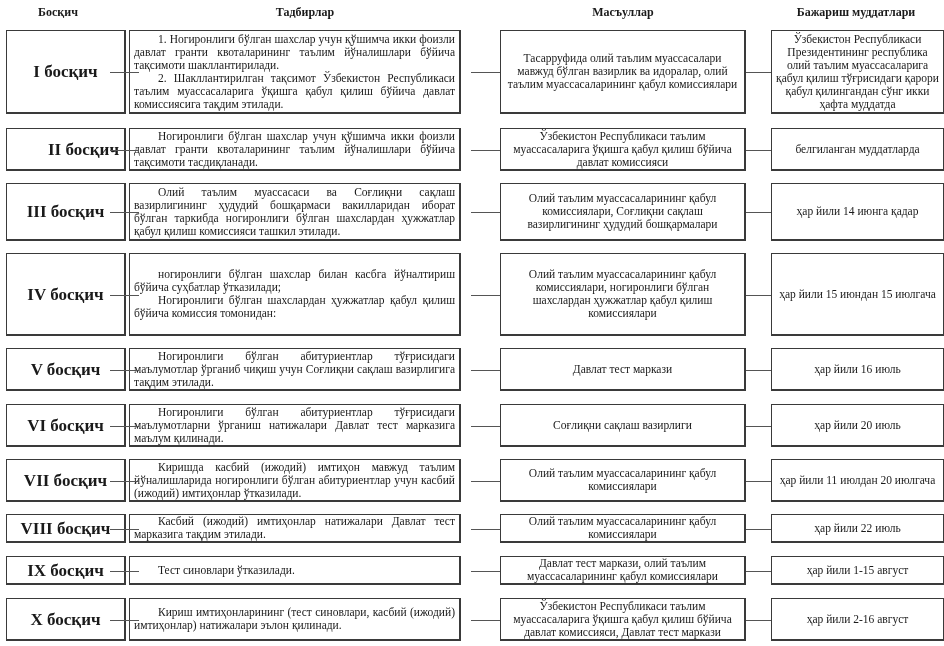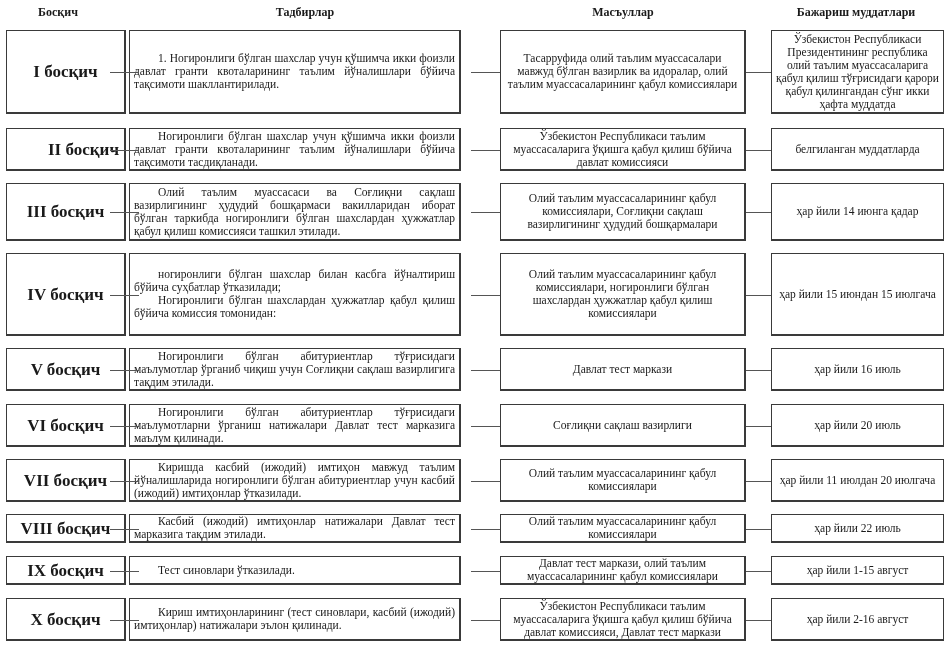--- a/index.html
+++ b/index.html
@@ -26,20 +26,21 @@
 <div class="hdr" style="left:6px;width:104px;">Босқич</div>
 <div class="hdr" style="left:139px;width:332px;">Тадбирлар</div>
 <div class="hdr" style="left:500px;width:246px;">Масъуллар</div>
 <div class="hdr" style="left:771px;width:170px;">Бажариш муддатлари</div>
 
 <div id="diagram">
     <div class="box stage" style="top: 30px; height: 84px;">I босқич</div>
     <div class="box act" style="top: 30px; height: 84px;">
       <div class="inner">
         <p>1. Ногиронлиги бўлган шахслар учун қўшимча икки фоизли давлат гранти квоталарининг таълим йўналишлари бўйича тақсимоти шакллантирилади.</p>
+        <p>2. Шакллантирилган тақсимот Ўзбекистон Республикаси таълим муассасаларига ўқишга қабул қилиш бўйича давлат комиссиясига тақдим этилади.</p>
       </div>
     </div>
     <div class="box resp" style="top: 30px; height: 84px;">Тасарруфида олий таълим муассасалари мавжуд бўлган вазирлик ва идоралар, олий таълим муассасаларининг қабул комиссиялари</div>
     <div class="box dead" style="top: 30px; height: 84px;">Ўзбекистон Республикаси Президентининг республика олий таълим муассасаларига қабул қилиш тўғрисидаги қарори қабул қилингандан сўнг икки ҳафта муддатда</div>
     <div class="conn c1" style="top: 72px;"></div>
     <div class="conn c2" style="top: 72px;"></div>
     <div class="conn c3" style="top: 72px;"></div>
     <div class="box stage" style="top: 128px; height: 43px; padding-left: 36px;">II босқич</div>
     <div class="box act" style="top: 128px; height: 43px;">
       <div class="inner">

